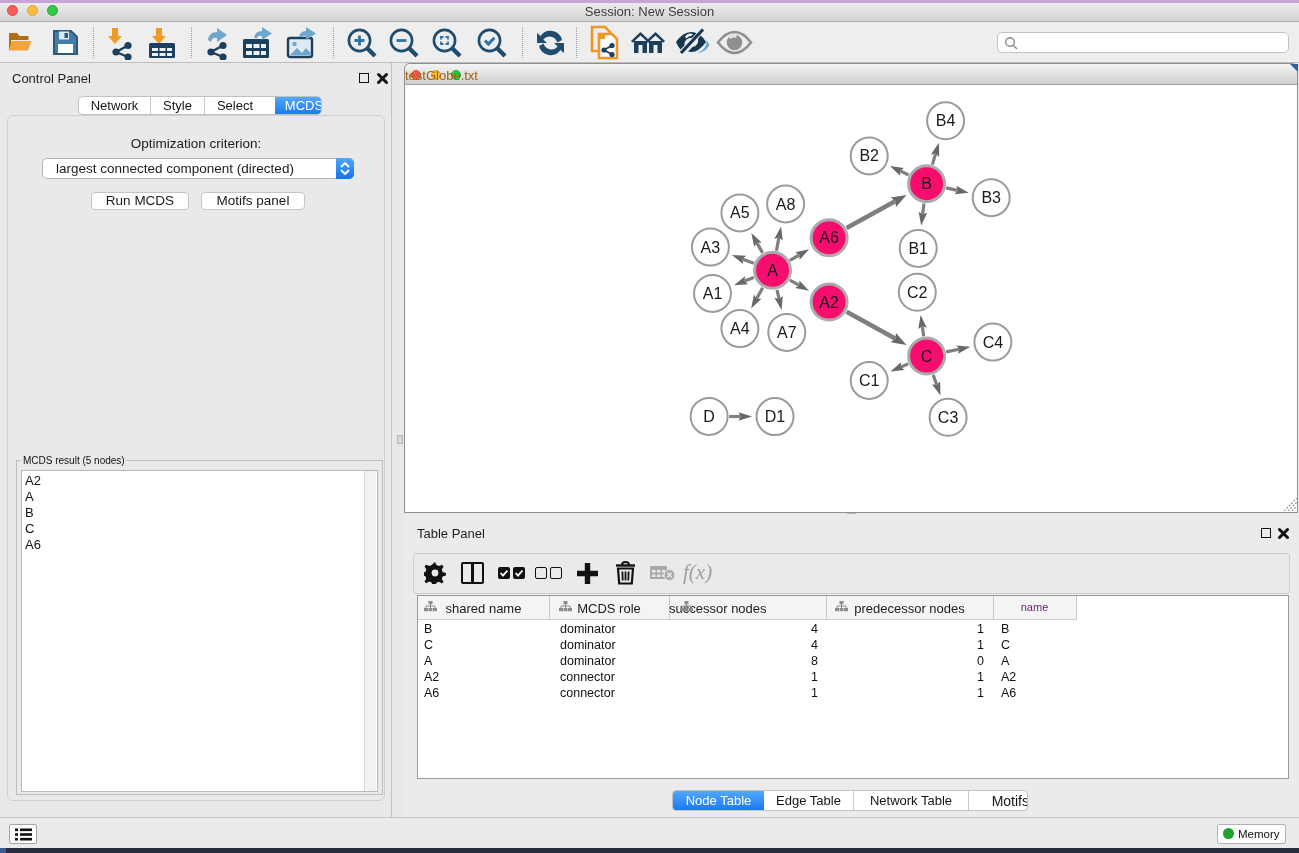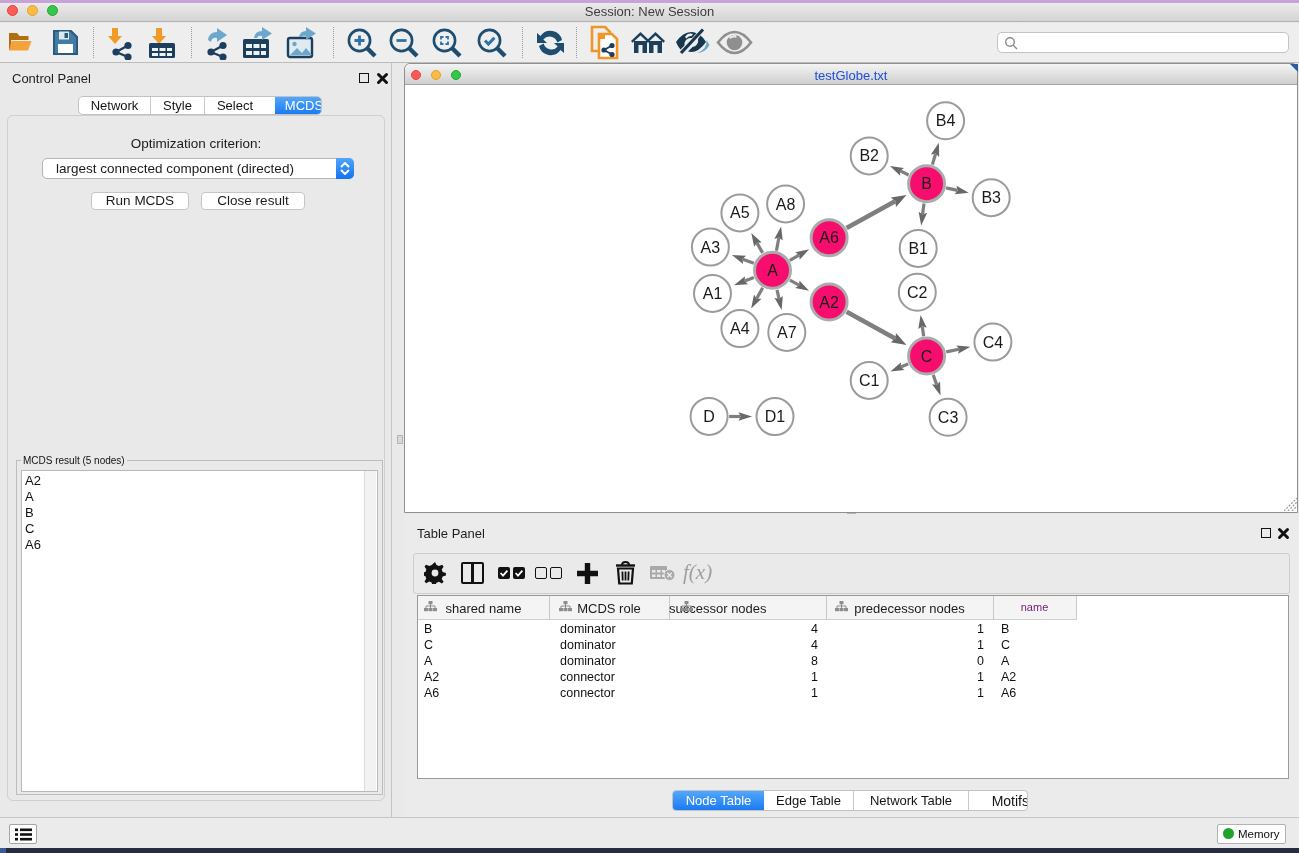--- a/index.html
+++ b/index.html
@@ -161,34 +161,34 @@
 <div class="abs" style="left:0;top:136px;width:392px;text-align:center;font-size:13.5px;color:#1b1b1b">Optimization criterion:</div>
 
 <div class="abs" style="left:42px;top:158px;width:312px;height:21px;background:#fff;border:1px solid #b5b5b5;border-radius:5px"></div>
 <div class="abs" style="left:56px;top:161px;font-size:13.5px;color:#1b1b1b">largest connected component (directed)</div>
 <div class="abs" style="left:336px;top:158px;width:18px;height:21px;background:linear-gradient(#51a5fb,#1273f0);border-radius:0 5px 5px 0"></div>
 <svg class="abs" style="left:339px;top:161px" width="12" height="15" viewBox="0 0 12 15">
     <path d="M2.5 5.5 L6 2 L9.5 5.5 M2.5 9.5 L6 13 L9.5 9.5" stroke="#fff" stroke-width="1.8" fill="none" stroke-linecap="round" stroke-linejoin="round"></path>
   </svg>
 
 <div class="abs" style="left:91px;top:192px;width:98px;height:18px;background:#fff;border:1px solid #c5c5c5;border-radius:4px;text-align:center;font-size:13.5px;color:#1b1b1b;line-height:16px">Run MCDS</div>
-<div class="abs" style="left:201px;top:192px;width:104px;height:18px;background:#fff;border:1px solid #c5c5c5;border-radius:4px;text-align:center;font-size:13.5px;color:#1b1b1b;line-height:16px">Close result</div>
+<div class="abs" style="left:201px;top:192px;width:104px;height:18px;background:#fff;border:1px solid #c5c5c5;border-radius:4px;text-align:center;font-size:13.5px;color:#1b1b1b;line-height:16px">Motifs panel</div>
 
 <div class="abs" style="left:16px;top:460px;width:367px;height:335px;border:1px solid #bdbdbd"></div>
 <div class="abs" style="left:21px;top:455px;background:#e9e9e9;padding:0 2px;font-size:10px;color:#111">MCDS result (5 nodes)</div>
 <div class="abs" style="left:21px;top:470px;width:357px;height:322px;background:#fff;border:1px solid #b9b9b9"></div>
 <div class="abs" style="left:364px;top:471px;width:12px;height:320px;background:#f2f2f2;border-left:1px solid #dcdcdc"></div>
 <div class="abs" style="left:25px;top:473px;font-size:13px;color:#111;line-height:16px">A2<br>A<br>B<br>C<br>A6</div>
 
 <div class="abs" style="left:404px;top:63px;width:894px;height:450px;background:#fff;border:1px solid #8f8f8f;border-radius:6px 6px 0 0"></div>
 <div class="abs" style="left:405px;top:64px;width:892px;height:21px;background:linear-gradient(#f4f4f4,#cfcfcf);border-radius:6px 6px 0 0;border-bottom:1px solid #a3a3a3"></div>
 <div class="abs" style="left:411px;top:70px;width:10px;height:10px;border-radius:50%;background:#fc5b57;border:1px solid #e2433c"></div>
 <div class="abs" style="left:431px;top:70px;width:10px;height:10px;border-radius:50%;background:#fdbc40;border:1px solid #e0a032"></div>
 <div class="abs" style="left:451px;top:70px;width:10px;height:10px;border-radius:50%;background:#34c84a;border:1px solid #24a33a"></div>
-<div class="abs" style="left:405px;top:68px;width:892px;text-align:center;font-size:13px;color:#1d4ed8">testGlobe.txt</div>
+<div class="abs" style="left:405px;top:68px;width:892px;font-size:13px;color:#a16207">testGlobe.txt</div>
 <svg class="abs" style="left:1290px;top:64px" width="8" height="8" viewBox="0 0 8 8">
     <path d="M0 0 L8 0 L8 8 Z" fill="#2a5ca8"></path>
   </svg>
 <svg class="abs" style="left:1284px;top:498px" width="13" height="13" viewBox="0 0 13 13">
     <g stroke="#9a9a9a" stroke-width="1.3" stroke-dasharray="2 1.4">
       <line x1="0" y1="13" x2="13" y2="0"></line>
       <line x1="4" y1="13" x2="13" y2="4"></line>
       <line x1="8" y1="13" x2="13" y2="8"></line>
     </g>
   </svg>

